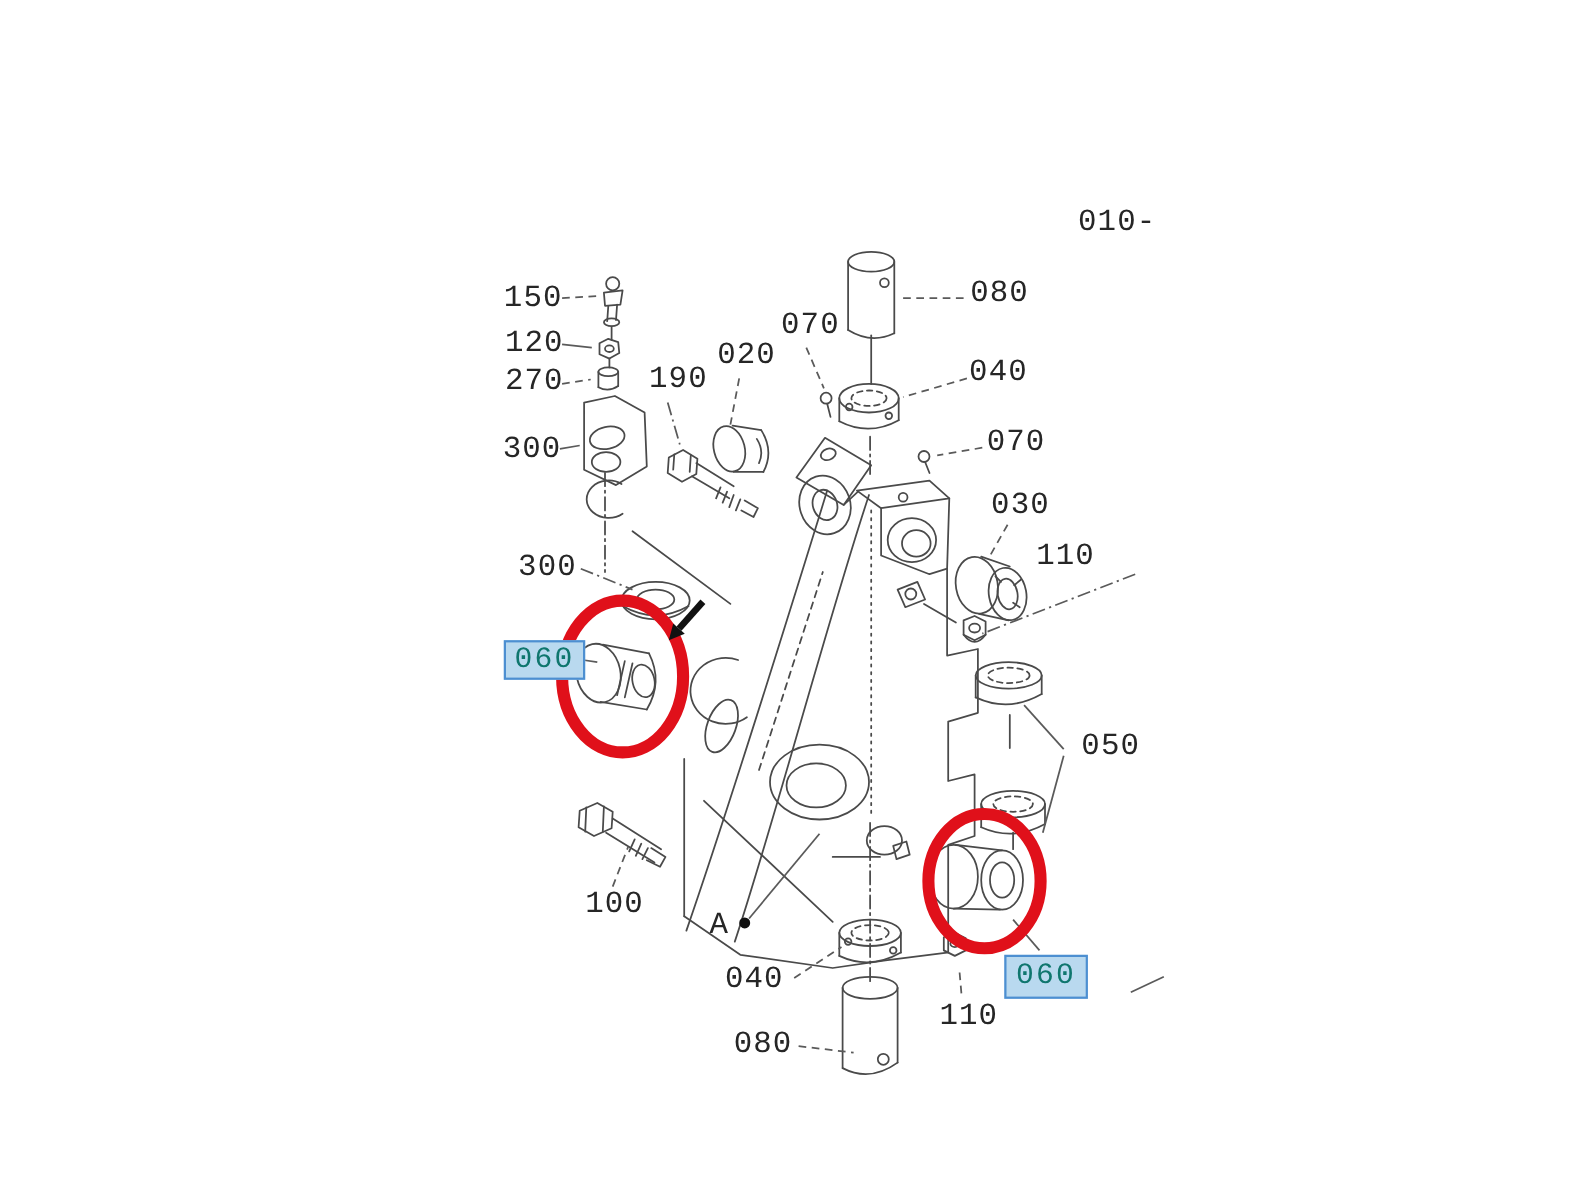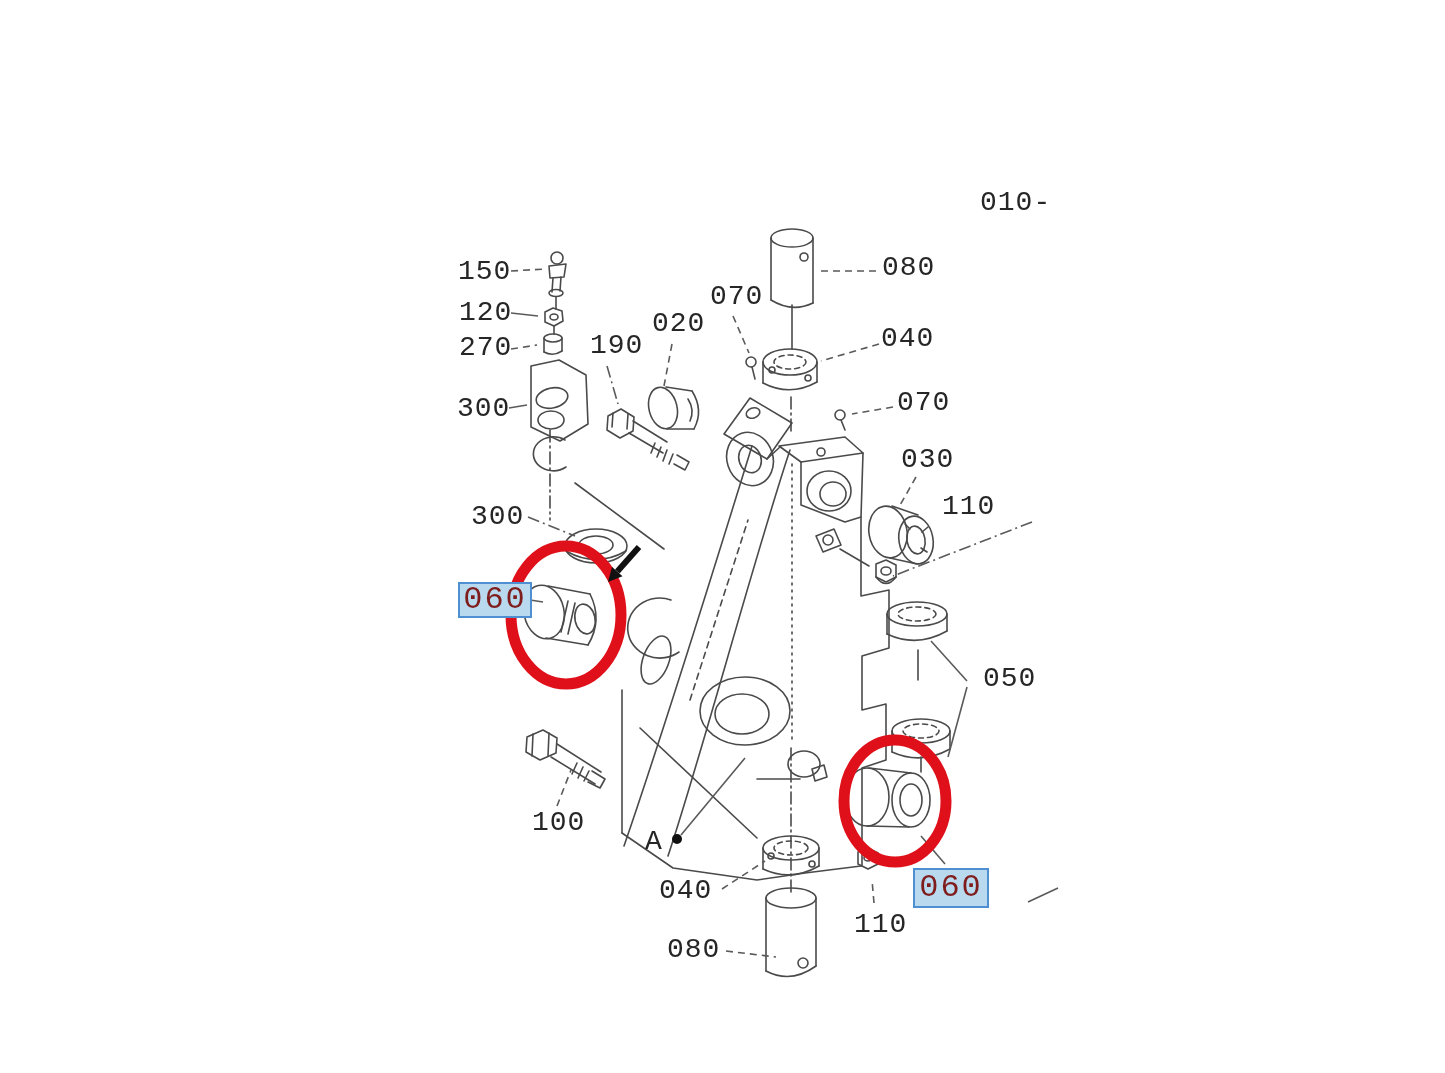--- a/index.html
+++ b/index.html
@@ -8,21 +8,21 @@
     font-family:Liberation Mono, monospace;
   }
   .stage svg{position:absolute;left:0;top:0;}
   .art{stroke:#4a4a4a;fill:none;stroke-width:1.6;stroke-linecap:round;stroke-linejoin:round;}
   .part-label{
     position:absolute;font-size:28px;line-height:1.05;letter-spacing:1px;
     color:#262626;white-space:nowrap;user-select:none;
   }
   .part-label.hl{
     display:flex;align-items:center;justify-content:center;
-    font-size:32px;letter-spacing:2px;color:#7f1d1d;
+    font-size:27px;letter-spacing:2px;color:#0f766e;
   }
 </style>
 </head>
 <body>
 
 <div class="stage">
 
   <svg width="1445" height="1073" viewBox="0 0 1445 1073">
 
     <g class="art">

